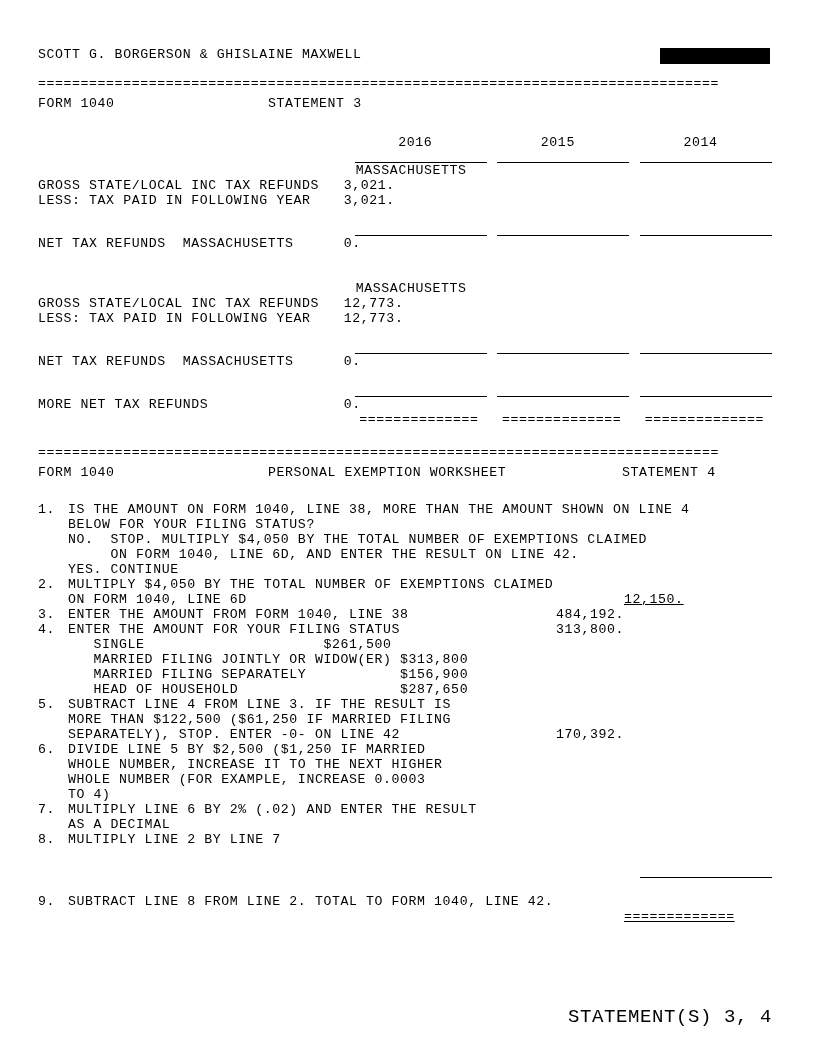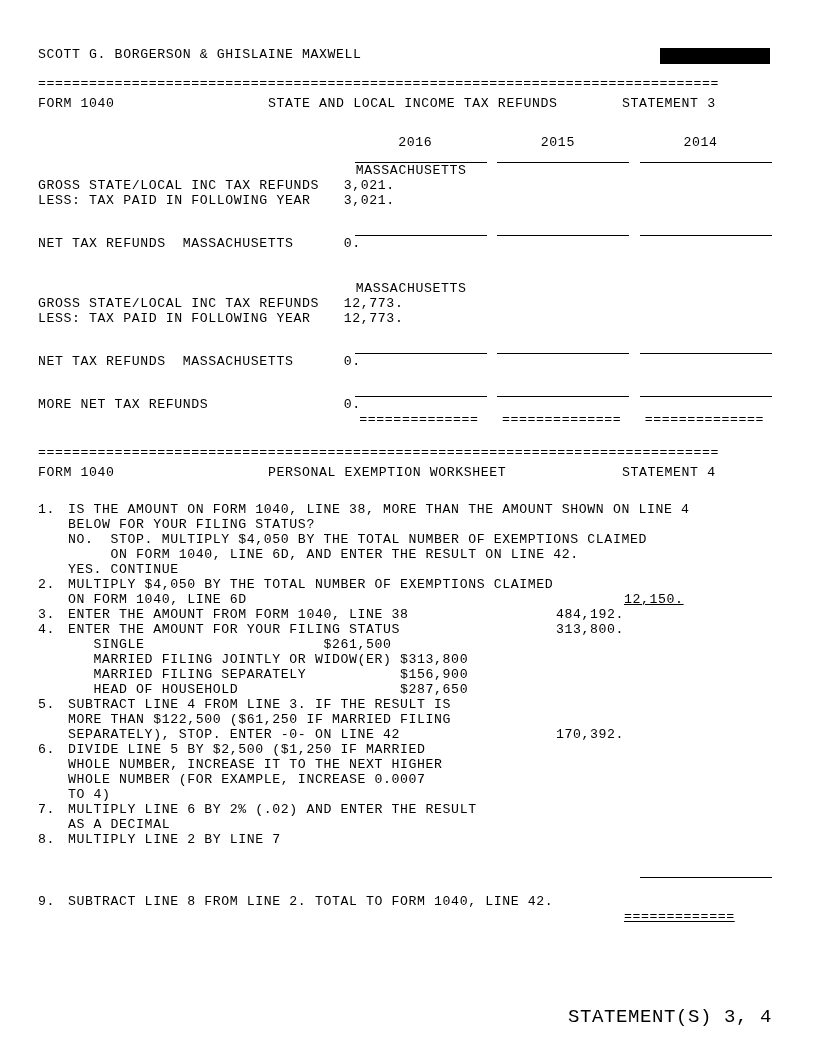--- a/index.html
+++ b/index.html
@@ -130,21 +130,20 @@
 
   <div class="hdr">
     <div class="taxpayer">SCOTT G. BORGERSON &amp; GHISLAINE MAXWELL</div>
     <div class="redaction"></div>
   </div>
 
   <div class="rule-double">================================================================================</div>
 
   <div class="stmt-title">
     <span class="st-form">FORM 1040</span>
-    <span class="st-mid">STATE AND LOCAL INCOME TAX REFUNDS</span>
     <span class="st-num">STATEMENT 3</span>
   </div>
 
   <table class="tbl">
     <tbody>
         <tr>
       <td class="c-label"></td>
       <td class="c-y yr-head">2016</td>
       <td class="c-y yr-head">2015</td>
       <td class="c-y yr-head">2014</td>
@@ -336,21 +335,21 @@
     <div class="ws-line">
       <span class="ws-num">6.</span>
       <span class="ws-text">DIVIDE LINE 5 BY $2,500 ($1,250 IF MARRIED</span>
     </div>
     <div class="ws-line">
       <span class="ws-num"></span>
       <span class="ws-text">WHOLE NUMBER, INCREASE IT TO THE NEXT HIGHER</span>
     </div>
     <div class="ws-line">
       <span class="ws-num"></span>
-      <span class="ws-text">WHOLE NUMBER (FOR EXAMPLE, INCREASE 0.0007</span>
+      <span class="ws-text">WHOLE NUMBER (FOR EXAMPLE, INCREASE 0.0003</span>
     </div>
     <div class="ws-line">
       <span class="ws-num"></span>
       <span class="ws-text">TO 4)</span>
     </div>
     <div class="ws-line">
       <span class="ws-num">7.</span>
       <span class="ws-text">MULTIPLY LINE 6 BY 2% (.02) AND ENTER THE RESULT</span>
     </div>
     <div class="ws-line">

